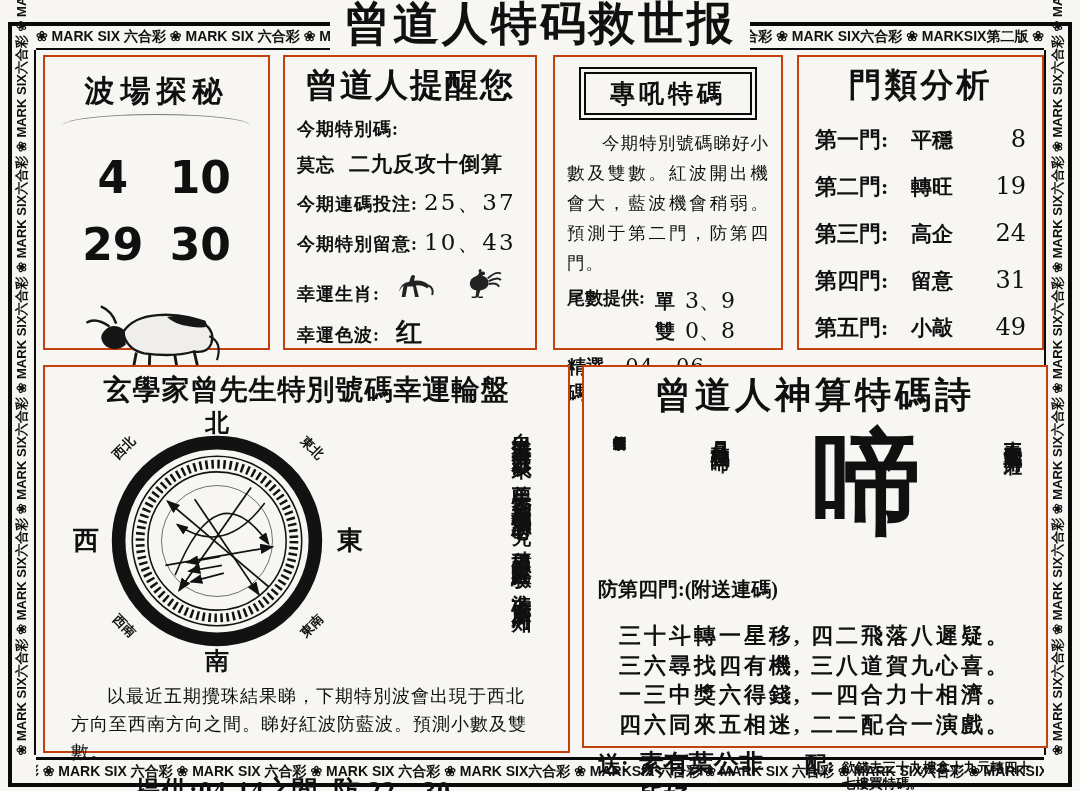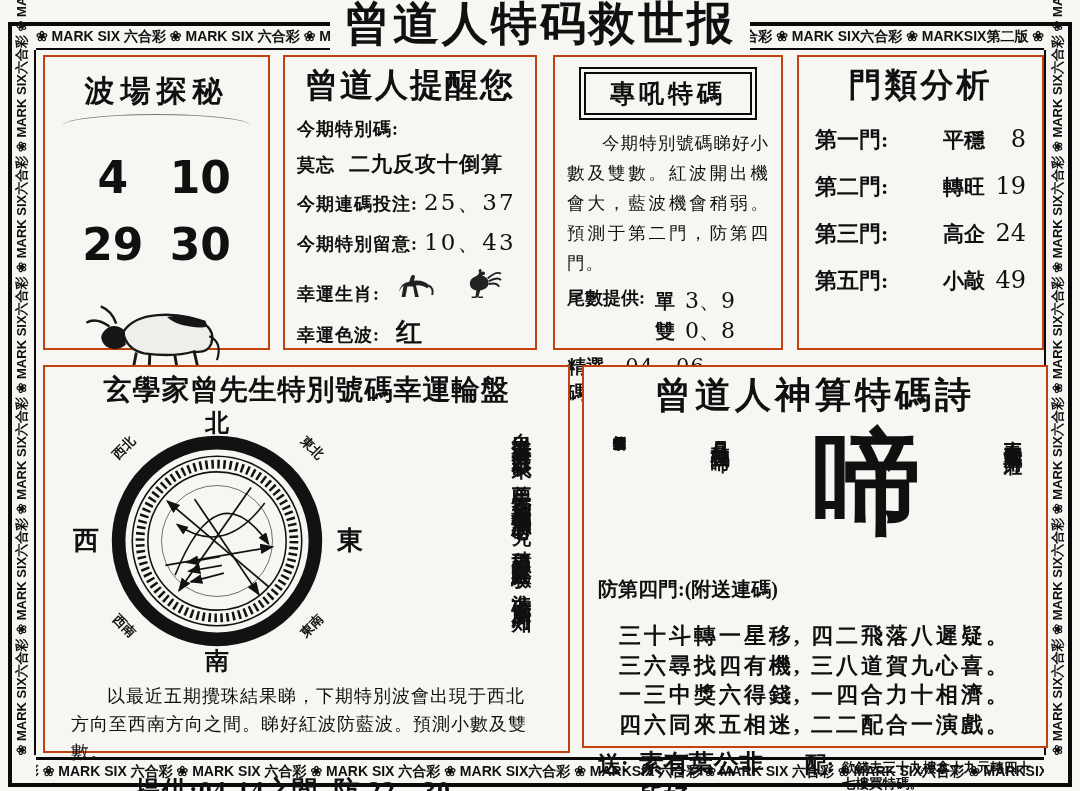--- a/index.html
+++ b/index.html
@@ -54,21 +54,21 @@
   .roar-tails .cols .num { font-family:"DejaVu Serif", serif; font-weight:normal; font-size:22px; margin-left:10px; }
   .roar-pick { display:flex; align-items:baseline; margin-top:6px; }
   .roar-pick .lbl { font-weight:bold; font-size:19px; }
   .roar-pick .num { font-family:"DejaVu Serif", serif; font-size:21px; margin-left:8px; letter-spacing:1px; }
 
   
   .box-cat { left:797px; top:55px; width:247px; height:295px; padding:6px 16px 0; }
   .box-cat h2 { text-align:center; font-family:"Liberation Sans", sans-serif; font-weight:900; font-size:33px; letter-spacing:3px; }
   .cat-row { display:flex; align-items:baseline; margin-top:17px; }
   .cat-row .lbl { font-weight:bold; font-size:22px; width:96px; }
-  .cat-row .state { font-weight:bold; font-size:21px; width:74px; text-align:right; }
+  .cat-row .state { font-weight:bold; font-size:21px; width:74px; text-align:left; }
   .cat-row .num { font-family:"DejaVu Serif", serif; font-size:24px; flex:1; text-align:right; }
 
   
   .box-wheel { left:43px; top:365px; width:527px; height:388px; padding:4px 26px 0; }
   .box-wheel h2 { text-align:center; font-family:"Liberation Sans", sans-serif; font-weight:900; font-size:28px; letter-spacing:1px; }
   .wheel-row { display:flex; margin-top:2px; }
   .wheel-wrap { position:relative; width:292px; height:258px; flex:none; }
   .wheel-wrap svg { position:absolute; left:34px; top:18px; }
   .cp { position:absolute; font-weight:bold; font-family:"Liberation Sans", sans-serif; }
   .cp.n { top:-4px; left:50%; transform:translateX(-50%); font-size:24px; }
@@ -209,20 +209,25 @@
     </div>
     <div class="cat-row">
       <span class="lbl">第二門:</span>
       <span class="state">轉旺</span>
       <span class="num">19</span>
     </div>
     <div class="cat-row">
       <span class="lbl">第三門:</span>
       <span class="state">高企</span>
       <span class="num">24</span>
+    </div>
+    <div class="cat-row">
+      <span class="lbl">第四門:</span>
+      <span class="state">留意</span>
+      <span class="num">31</span>
     </div>
     <div class="cat-row">
       <span class="lbl">第五門:</span>
       <span class="state">小敲</span>
       <span class="num">49</span>
     </div>
   </div>
 
   <div class="box box-wheel">
     <h2>玄學家曾先生特別號碼幸運輪盤</h2>

